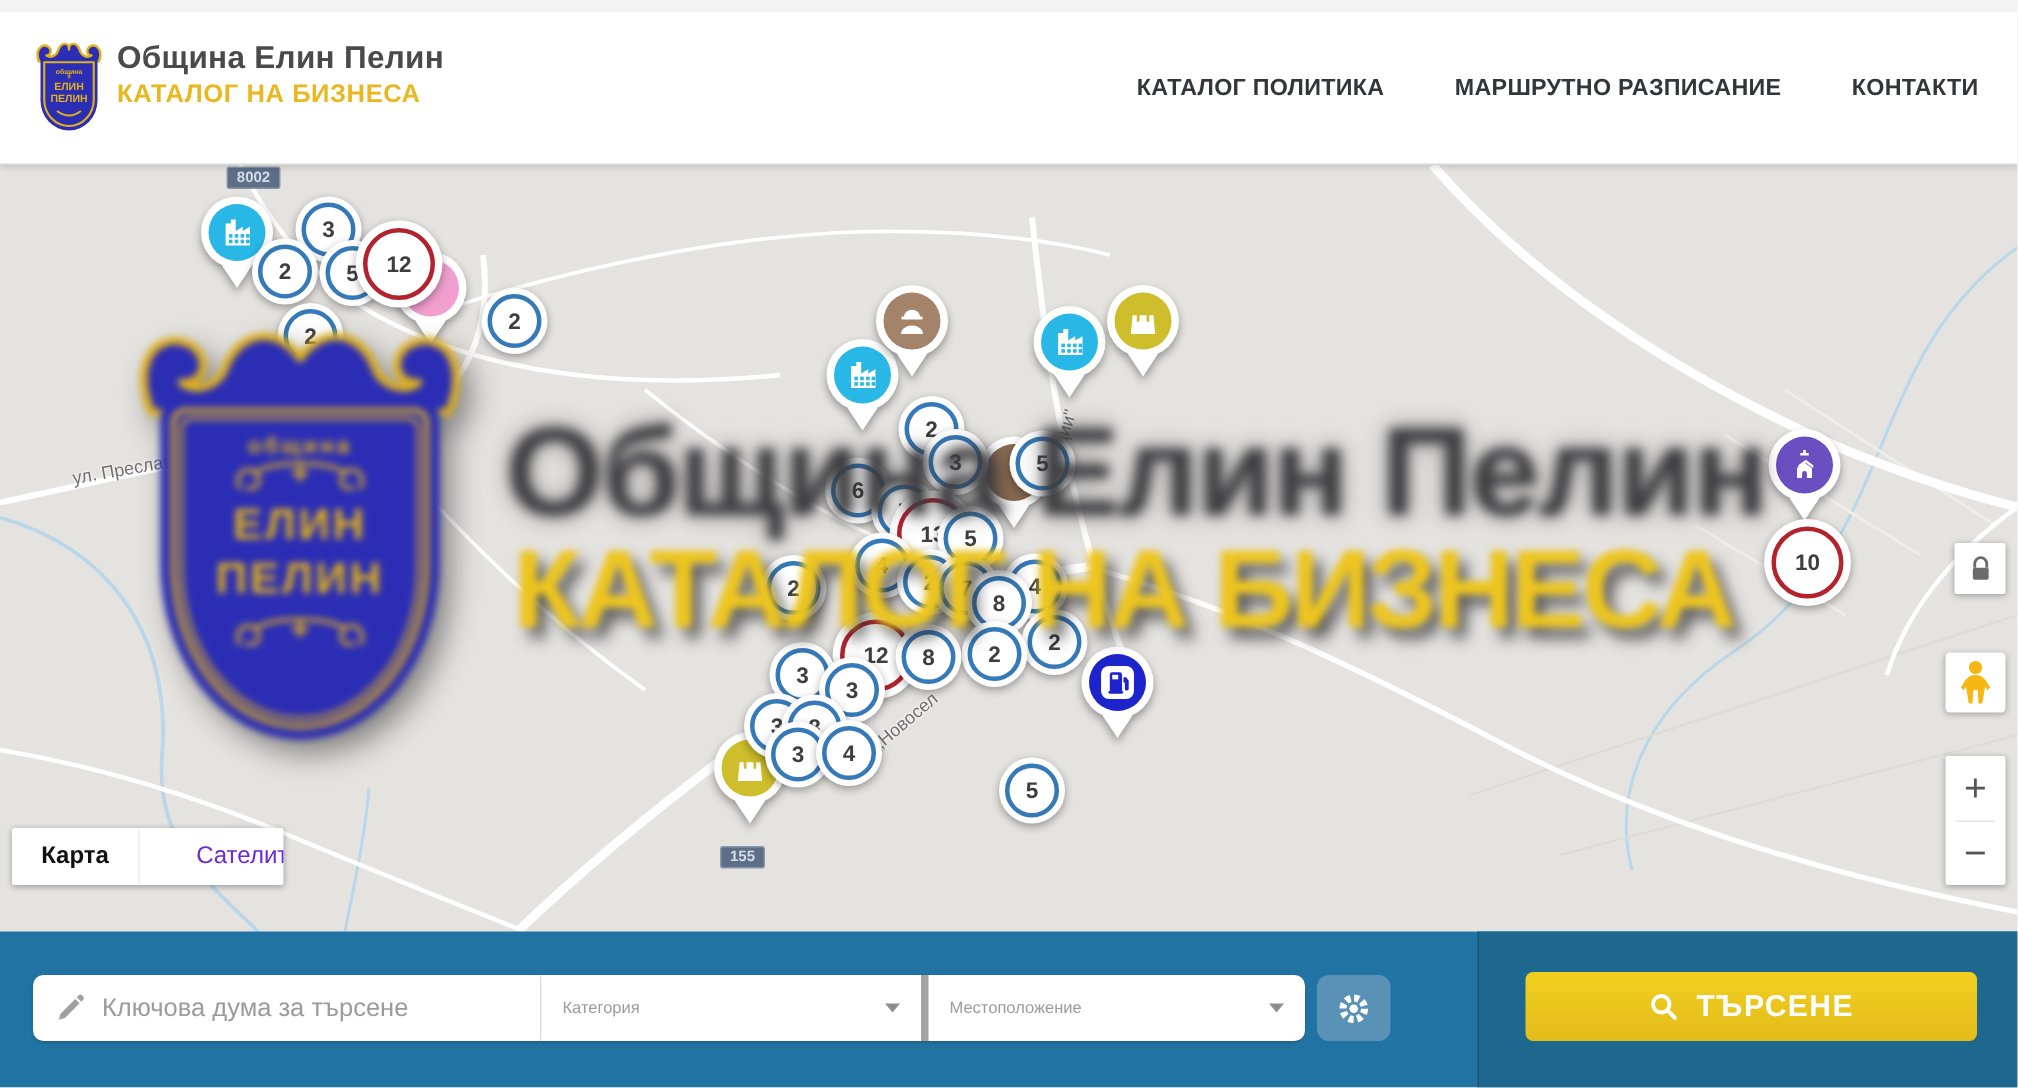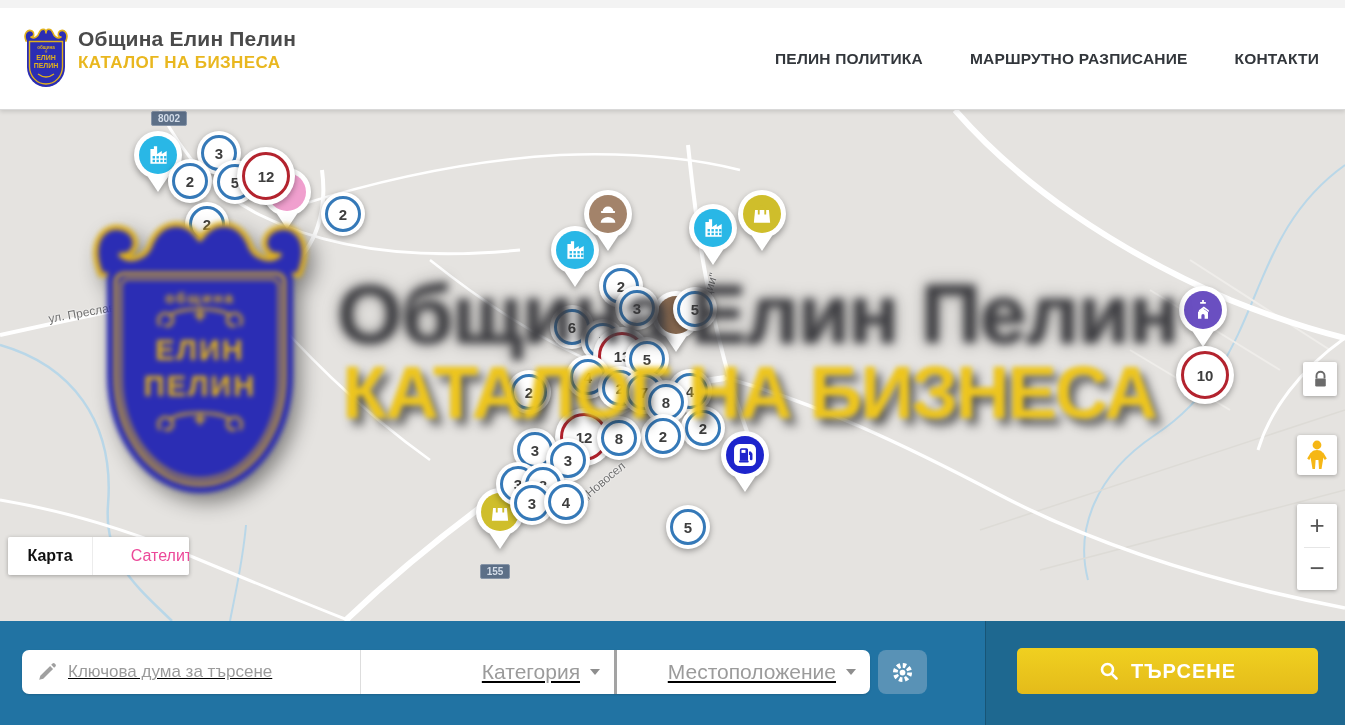--- a/index.html
+++ b/index.html
@@ -41,45 +41,45 @@
   .wm-text2 { position:absolute; left:342px; top:240px; font-size:74px; font-weight:bold; letter-spacing:-2px; color:#edc51d; white-space:nowrap; filter:blur(2.5px); text-shadow:6px 7px 9px rgba(35,35,35,.75); }
   .wm-logo { position:absolute; left:85px; top:103px; width:230px; height:285px; filter:blur(2.6px) drop-shadow(7px 9px 10px rgba(0,0,0,.45)); }
   .wm-crown { position:absolute; left:0; top:0; }
   .wm-shield { position:absolute; left:22px; top:52px; width:186px; height:228px; background:#2b2db4; border-radius:14px 14px 95px 95px / 14px 14px 120px 120px; display:flex; flex-direction:column; align-items:center; }
   .wm-shield::before { content:""; position:absolute; inset:7px; border:3px solid #e0b11c; border-radius:10px 10px 88px 88px / 10px 10px 112px 112px; }
   .wm-shield::after { content:""; position:absolute; inset:13px; border:2px solid #e0b11c; border-radius:8px 8px 82px 82px / 8px 8px 104px 104px; }
   .wm-obshtina { margin-top:24px; font-size:15px; font-weight:bold; color:#e0b11c; letter-spacing:2px; }
   .wm-name { font-size:29px; font-weight:bold; color:#e0b11c; letter-spacing:2px; line-height:36px; }
 
   
-  .mt-control { position:absolute; left:8px; top:427px; display:flex; box-shadow:0 1px 4px rgba(0,0,0,.3); border-radius:2px; overflow:hidden; z-index:5;align-items:center; }
+  .mt-control { position:absolute; left:8px; top:442px; display:flex; box-shadow:0 1px 4px rgba(0,0,0,.3); border-radius:2px; overflow:hidden; z-index:5;align-items:center; }
   .mt-btn { height:38px; background:#fff; display:flex; align-items:center; justify-content:center; font-size:16px; cursor:pointer; }
   .mt-map { width:84px; font-weight:bold; color:#111; }
-  .mt-sat { width:97px; color:#ec4899; border-left:1px solid #ececec;padding-left:41px; }
+  .mt-sat { width:97px; color:#6d28d9; border-left:1px solid #ececec;padding-left:41px; }
   .google-logo { position:absolute; left:8px; bottom:6px; font-size:21px; font-weight:bold; color:#fff; letter-spacing:.5px; -webkit-text-stroke:1px #a9a9a9; z-index:5; cursor:pointer; }
   .attrib { position:absolute; right:6px; bottom:3px; display:flex; gap:15px; font-size:11px; color:#4c4c4c; z-index:5; text-shadow:0 0 2px #f0efed; }
   .attrib span { white-space:nowrap; }
   .attrib .link { cursor:pointer; }
   .ctl-lock { position:absolute; left:1303px; top:252px; width:34px; height:34px; background:#fff; border-radius:2px; box-shadow:0 1px 4px rgba(0,0,0,.3); display:flex; align-items:center; justify-content:center; z-index:5; cursor:pointer; }
   .ctl-pegman { position:absolute; left:1297px; top:325px; width:40px; height:40px; background:#fff; border-radius:3px; box-shadow:0 1px 4px rgba(0,0,0,.3); display:flex; align-items:center; justify-content:center; z-index:5; cursor:grab; }
   .ctl-zoom { position:absolute; left:1297px; top:394px; width:40px; height:86px; background:#fff; border-radius:2px; box-shadow:0 1px 4px rgba(0,0,0,.3); display:flex; flex-direction:column; z-index:5; }
   .zoom-btn { flex:1; display:flex; align-items:center; justify-content:center; font-size:26px; color:#565656; cursor:pointer; }
   .zoom-sep { height:1px; background:#e6e6e6; margin:0 7px; }
 
   
   #bottombar { position:absolute; left:0; top:621px; width:1345px; height:104px; background:#2173a3; z-index:45; }
   #bottombar .right-seg { position:absolute; left:985px; top:0; width:360px; height:104px; background:#1e6890; border-left:1px solid rgba(0,0,0,.18); }
-  .search-panel { position:absolute; left:22px; top:29px; width:848px; height:44px; background:#fff; border-radius:7px; display:flex; align-items:stretch; box-shadow:0 1px 2px rgba(0,0,0,.15);text-decoration:underline; }
+  .search-panel { position:absolute; left:22px; top:29px; width:848px; height:44px; background:#fff; border-radius:7px; display:flex; align-items:stretch; box-shadow:0 1px 2px rgba(0,0,0,.15); }
   .sp-section { display:flex; align-items:center; padding:0 14px; gap:10px; }
   .sp-kw { width:338px; }
   .sp-cat { width:254px; border-left:1px solid #ddd; cursor:pointer; }
-  .sp-loc { width:256px; border-left:3px solid #a3a3a3; cursor:pointer; }
+  .sp-loc { width:256px; border-left:5px solid #a3a3a3; cursor:pointer; }
   .sp-kw input { border:none; outline:none; flex:1; font-size:17px; color:#444; font-family:"Liberation Sans", sans-serif; background:transparent; }
   .sp-kw input::placeholder { color:#9b9b9b; }
-  .sp-ph { flex:1; font-size:21px; color:#9b9b9b; white-space:nowrap; overflow:hidden;text-align:right; }
+  .sp-ph { flex:1; font-size:11px; color:#9b9b9b; white-space:nowrap; overflow:hidden; }
   .caret { width:0; height:0; border-left:5px solid transparent; border-right:5px solid transparent; border-top:6px solid #8e8e8e; }
   .gear-btn { position:absolute; left:878px; top:29px; width:49px; height:44px; background:#5992b6; border:none; border-radius:8px; display:flex; align-items:center; justify-content:center; cursor:pointer; }
   .search-btn { position:absolute; left:1017px; top:27px; width:301px; height:46px; border:none; border-radius:5px; background:linear-gradient(#f0d020,#e4bb1a); color:#fff; font-size:20px; font-weight:bold; letter-spacing:1px; font-family:"Liberation Sans", sans-serif; display:flex; align-items:center; justify-content:center; gap:12px; cursor:pointer; }
 </style>
 </head>
 <body>
 
 <div id="stage">
 
   <div id="topstrip"></div>
@@ -94,21 +94,21 @@
         <text x="24" y="33" text-anchor="middle" font-size="7" font-weight="bold" fill="#e0b11c">ЕЛИН</text>
         <text x="24" y="41" text-anchor="middle" font-size="7" font-weight="bold" fill="#e0b11c">ПЕЛИН</text>
         <path d="M16,47 q8,6 16,0" fill="none" stroke="#e0b11c" stroke-width="1.3"></path>
       </svg>
       <div class="brand-titles">
         <div class="brand-l1">Община Елин Пелин</div>
         <div class="brand-l2">КАТАЛОГ НА БИЗНЕСА</div>
       </div>
     </div>
     <nav>
-      <a class="nav-item">ПЕЛИН ПОЛИТИКА</a>
+      <a class="nav-item">КАТАЛОГ ПОЛИТИКА</a>
       <a class="nav-item">МАРШРУТНО РАЗПИСАНИЕ</a>
       <a class="nav-item">КОНТАКТИ</a>
     </nav>
   </div>
 
   <div id="map">
     <svg class="roads" width="1345" height="511" viewBox="0 0 1345 511">
       <path d="M0,235 C70,255 115,310 108,395 C104,450 135,475 172,511" stroke="#b9d7e8" stroke-width="2.5" fill="none"></path>
       <path d="M246,415 C243,450 236,480 230,511" stroke="#b9d7e8" stroke-width="2" fill="none"></path>
       <path d="M1345,55 C1240,130 1268,250 1155,325 C1095,365 1075,420 1088,470" stroke="#b9d7e8" stroke-width="2" fill="none"></path>

